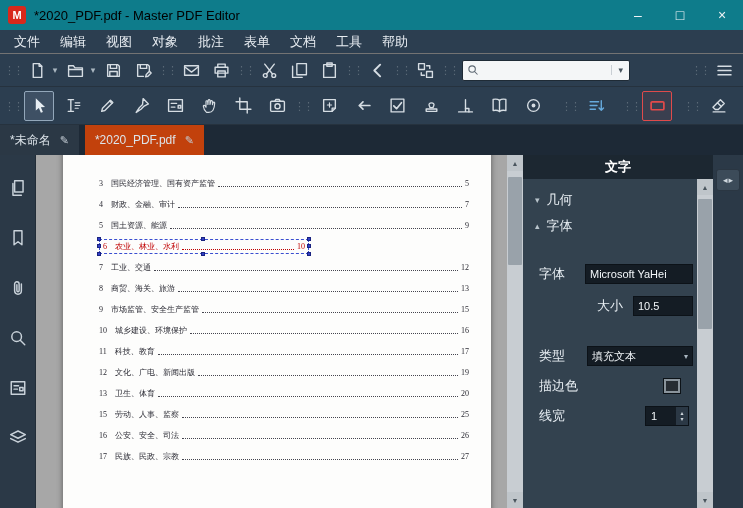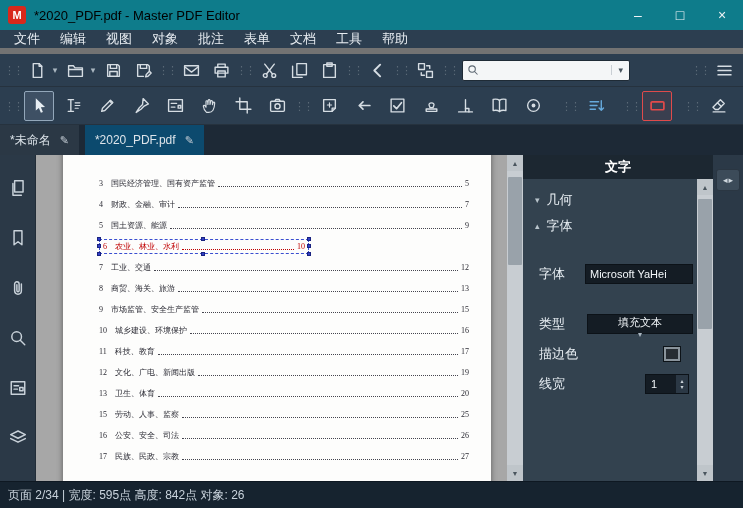--- a/index.html
+++ b/index.html
@@ -13,21 +13,21 @@
   .app-icon { width:18px; height:18px; background:#d8281c; border-radius:3px; margin:0 8px;
               display:flex; align-items:center; justify-content:center;
               color:#fff; font-weight:bold; font-size:11px; }
   .title-text { color:#000000; font-size:13px; }
   .win-controls { margin-left:auto; display:flex; height:100%; }
   .win-btn { width:42px; height:100%; display:flex; align-items:center; justify-content:center;
              color:#eef3f6; font-size:14px; cursor:default; }
 
   
   .menubar { height:24px; display:flex; align-items:center; padding-left:4px;
-             background:#2c3e50; border-bottom:6px solid #737373; flex:0 0 auto; }
+             background:#2c3e50; border-bottom:1px solid #737373; flex:0 0 auto; }
   .menu-item { color:#e8edf2; font-size:13px; padding:0 10px; line-height:24px; }
 
   
   .toolbar { display:flex; align-items:center; background:#2c3e50; flex:0 0 auto; }
   .tb1 { height:33px; border-bottom:1px solid #26323e; padding:0 4px; }
   .tb2 { height:38px; border-bottom:1px solid #26323e; padding:0 4px; }
   .tbtn { background:transparent; border:1px solid transparent; border-radius:2px;
           display:flex; align-items:center; justify-content:center; }
   .tb1 .tbtn { width:30px; height:26px; }
   .tb2 .tbtn { width:30px; height:30px; margin:0 2px; }
@@ -44,21 +44,21 @@
                border-radius:2px; display:flex; align-items:center; margin:0 4px; }
   .searchbox svg { width:12px; height:12px; stroke:#5b6670; fill:none; stroke-width:1.4; margin:0 4px; }
   .searchbox input { flex:1; border:none; outline:none; background:transparent; font-size:11px; min-width:0; }
   .search-caret { color:#46525c; font-size:9px; padding:0 6px; border-left:1px solid #c9cfd4; }
   .spacer { margin-left:auto; }
 
   
   .tabbar { height:30px; background:#1d2936; display:flex; align-items:flex-end; flex:0 0 auto; }
   .tab { height:30px; display:flex; align-items:center; padding:0 10px;
          background:#2b3845; color:#dde4ea; font-size:12px; margin-right:6px; }
-  .tab.active { background:#0c4a6e; }
+  .tab.active { background:#c2410c; }
   .tab-x { margin-left:9px; color:#c2cbd3; font-size:11px; }
 
   
   .content { flex:1 1 auto; display:flex; min-height:0; }
 
   .left-rail { width:36px; background:#2b3947; border-right:1px solid #222d38;
                display:flex; flex-direction:column; align-items:center; padding-top:8px; }
   .rail-btn { width:32px; height:50px; display:flex; align-items:center; justify-content:center;
               background:transparent; border:none; }
   .rail-btn svg { width:18px; height:18px; stroke:#c9d2da; fill:none;
@@ -103,21 +103,21 @@
   .sec-caret { font-size:9px; color:#b9c4cc; }
   .fields { margin-top:24px; padding:0 4px 0 16px; }
   .frow { display:flex; align-items:center; height:22px; color:#e9eff4; font-size:13px; }
   .flabel { white-space:nowrap; }
   .finput { background:#141c24; border:1px solid #0c1218; color:#f2f6f9; font-size:11px;
             height:20px; display:flex; align-items:center; padding:0 4px; }
   .font-row .finput { margin-left:auto; width:108px; }
   .size-row { justify-content:flex-end; gap:10px; margin-top:10px; }
   .size-row .finput { width:60px; }
   .type-row { margin-top:28px; }
-  .type-row .finput { margin-left:auto; width:106px; justify-content:space-between;flex-direction:column; }
+  .type-row .finput { margin-left:auto; width:106px; justify-content:space-between; }
   .dd-caret { font-size:8px; color:#aab6c0; }
   .color-row { margin-top:8px; }
   .swatch { width:18px; height:16px; margin-left:auto; margin-right:12px;
             border:1px solid #0d1318; }
   .swatch.fill { background:#e21b1b; }
   .swatch.stroke { background:#272d33; box-shadow:inset 0 0 0 2px #8a949c; }
   .width-row { margin-top:8px; }
   .spin { margin-left:auto; margin-right:4px; width:44px; height:20px; background:#141c24;
           border:1px solid #0c1218; display:flex; align-items:center; }
   .spin-val { flex:1; color:#f2f6f9; font-size:11px; padding-left:5px; }
@@ -580,20 +580,26 @@
               <span class="sec-caret">▴</span>
               <span>字体</span>
             </div>
             <div class="fields">
               <div class="frow font-row">
                 <span class="flabel">字体</span>
                 <div class="finput">
                   <span>Microsoft YaHei</span>
                 </div>
               </div>
+              <div class="frow size-row">
+                <span class="flabel">大小</span>
+                <div class="finput">
+                  <span>10.5</span>
+                </div>
+              </div>
               <div class="frow type-row">
                 <span class="flabel">类型</span>
                 <div class="finput">
                   <span>填充文本</span>
                   <span class="dd-caret">▾</span>
                 </div>
               </div>
               <div class="frow color-row">
                 <span class="flabel">描边色</span>
                 <div class="swatch stroke"></div>
@@ -625,17 +631,14 @@
       </div>
       <div class="panel-strip">
         <div class="collapse-btn">
           <span>◂</span>
           <span>▸</span>
         </div>
       </div>
     </div>
   </div>
 
-  <div class="statusbar">
-    <span>页面 2/34 | 宽度: 595点 高度: 842点 对象: 26</span>
-  </div>
 
 </div>
 
 </body></html>

